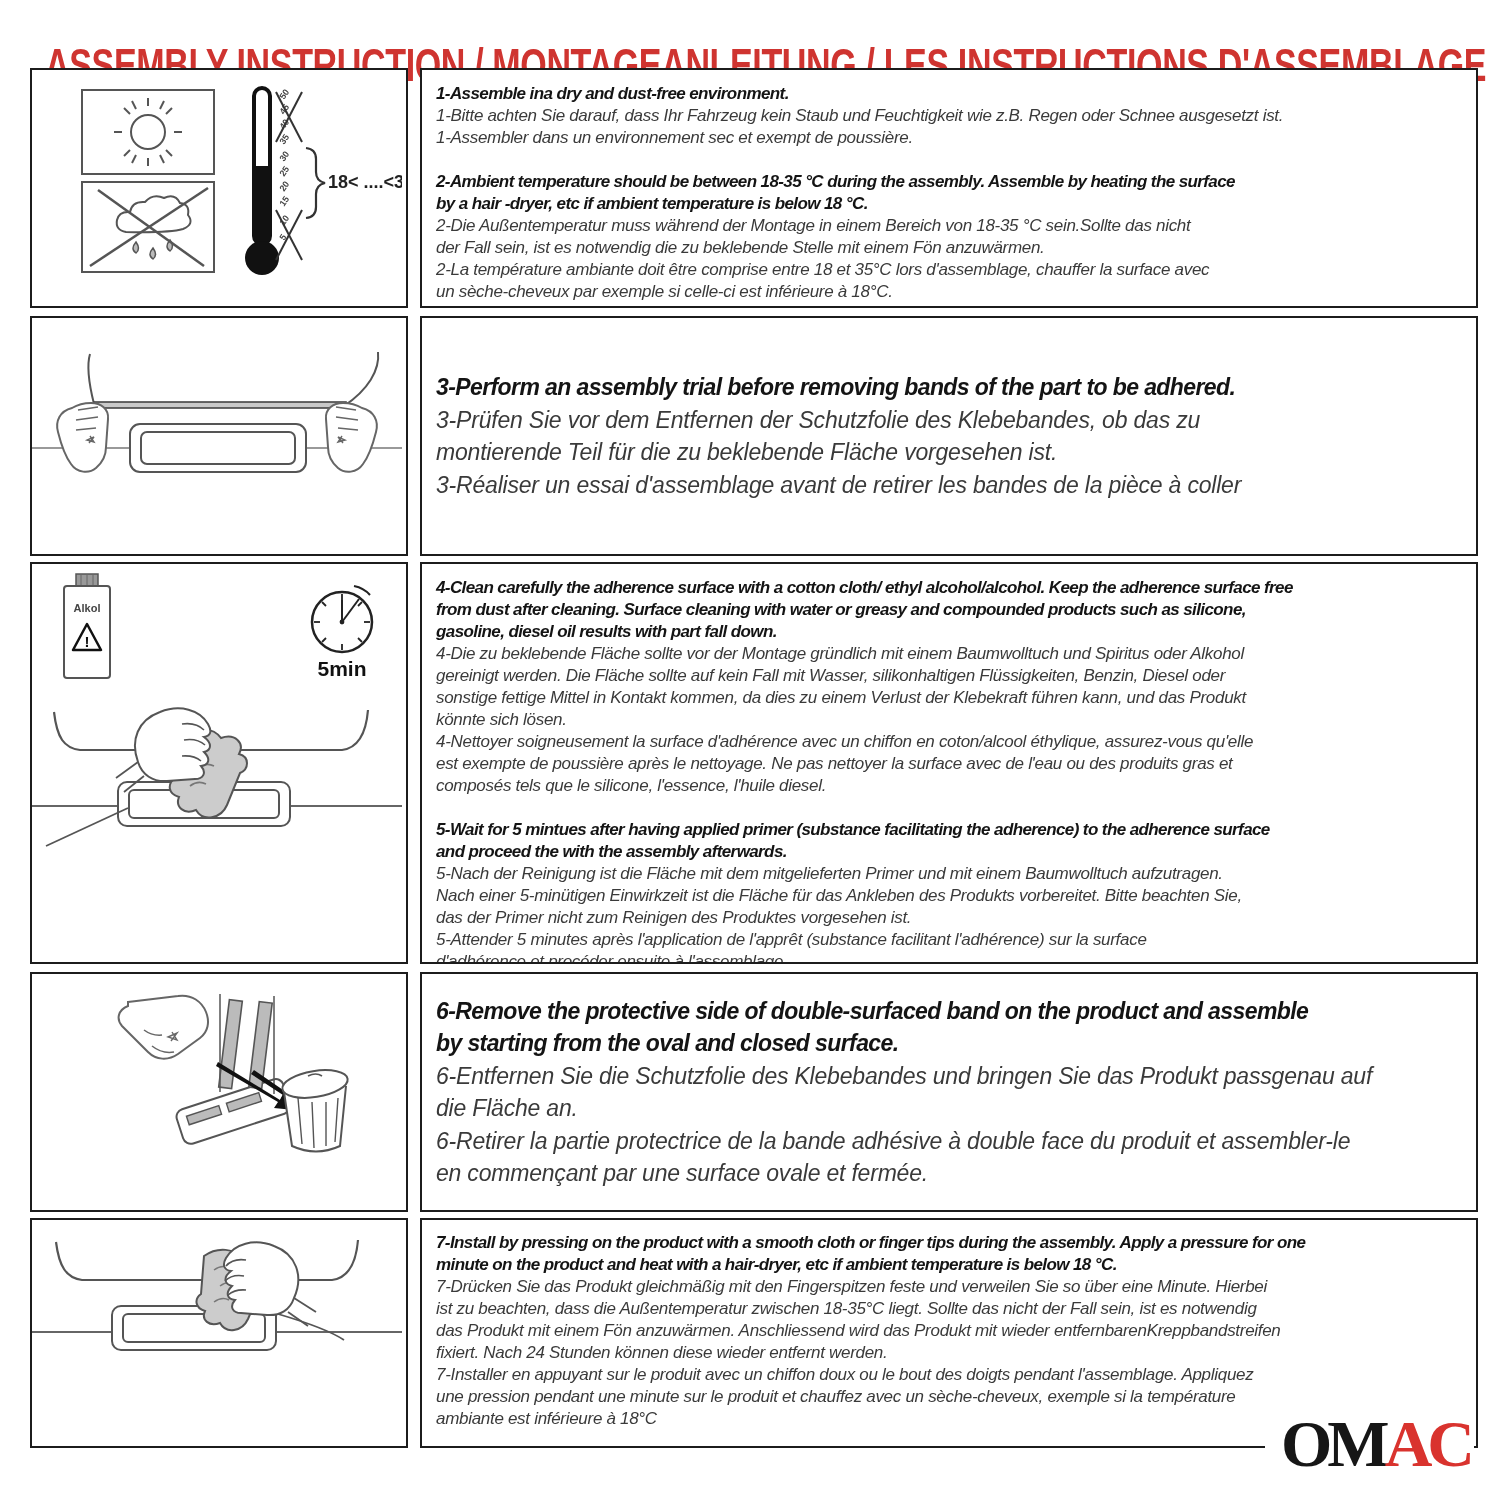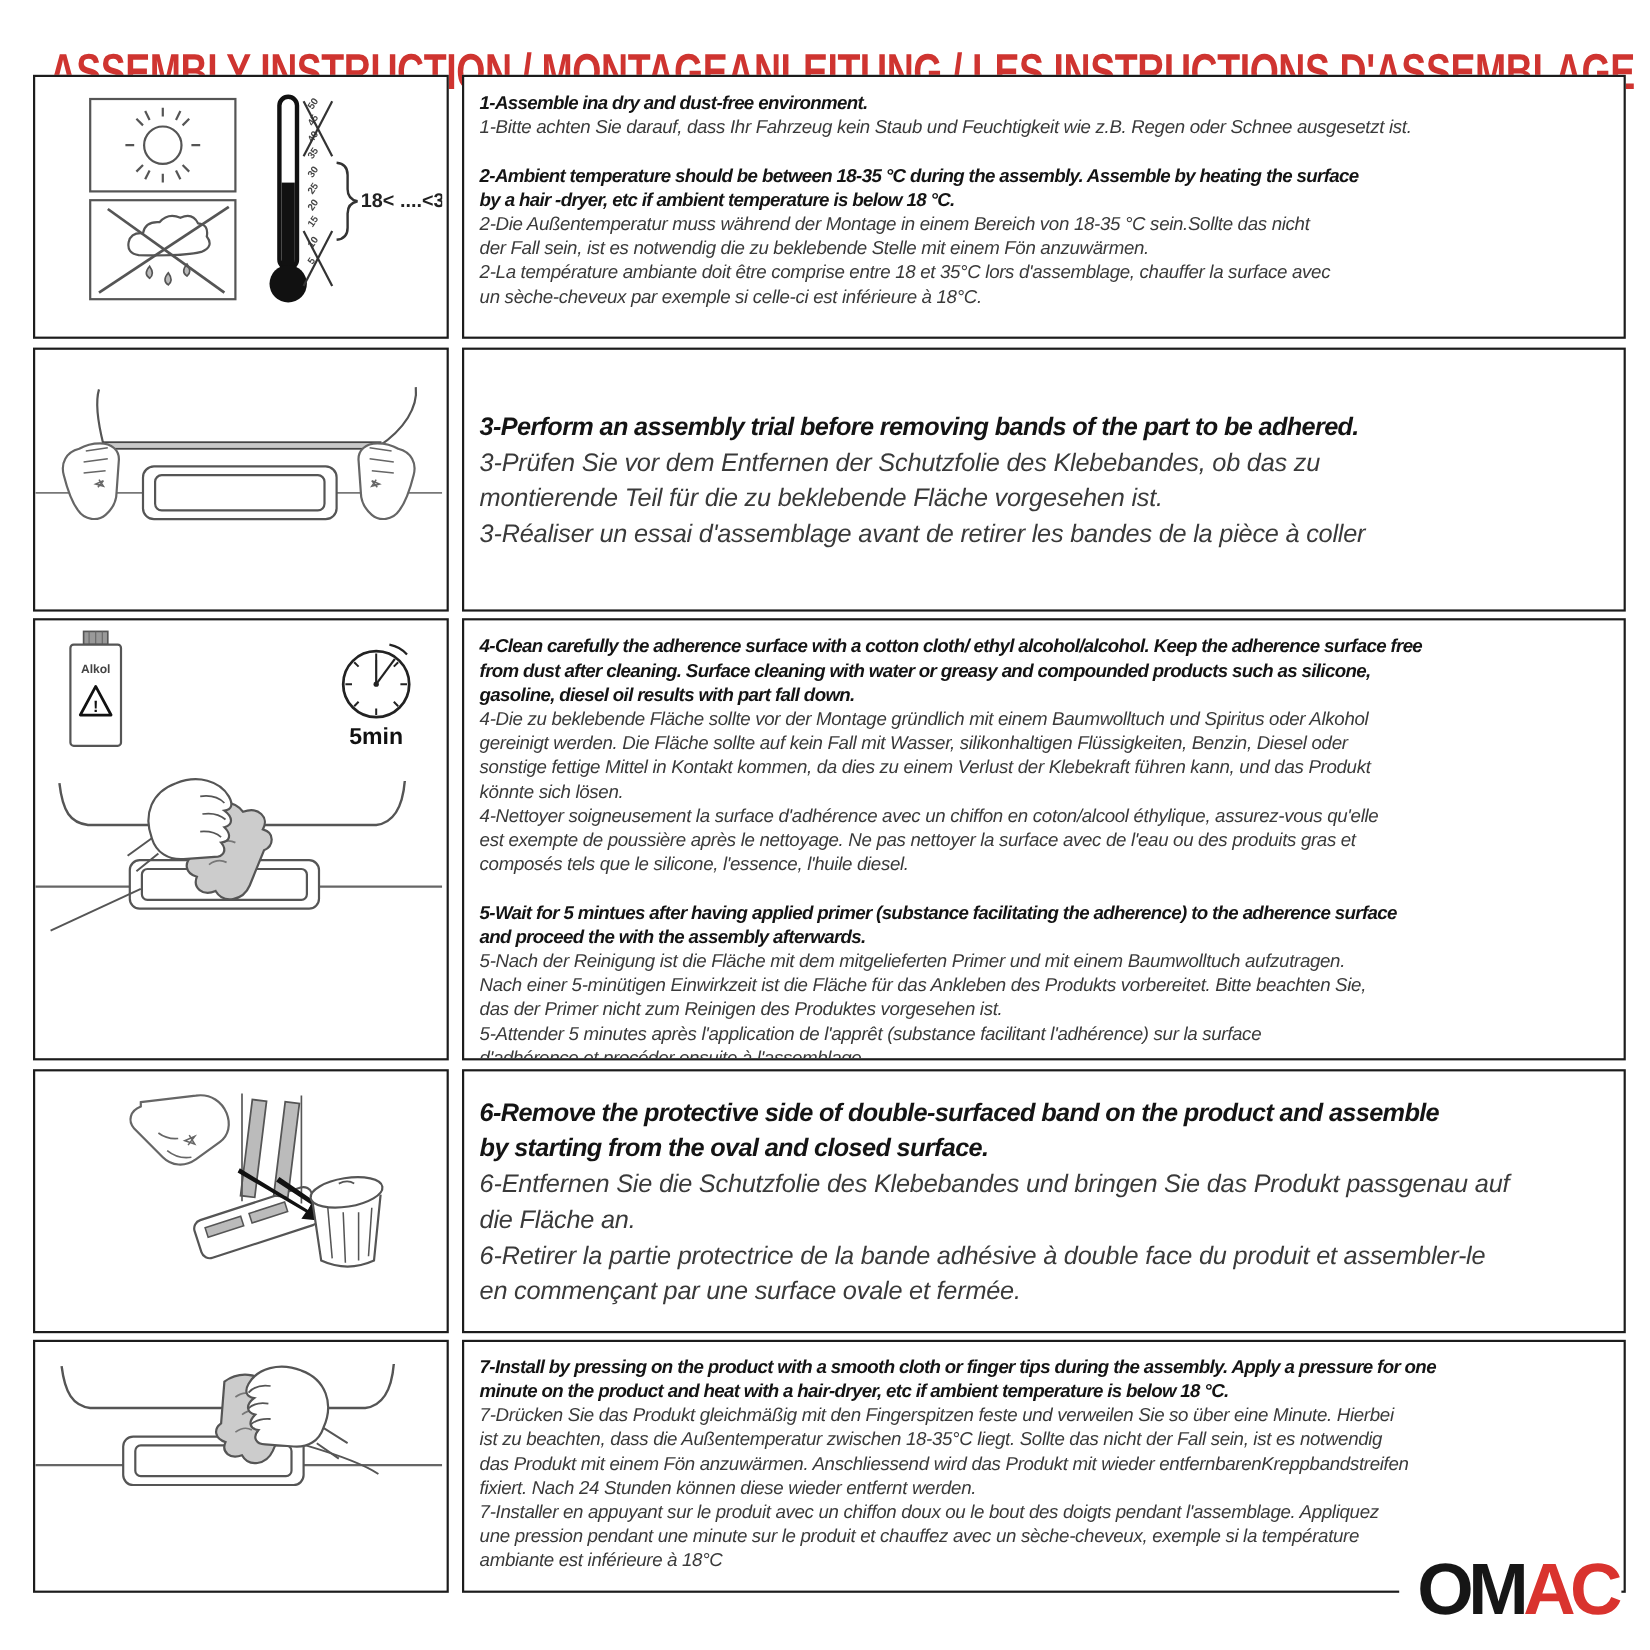--- a/index.html
+++ b/index.html
@@ -30,21 +30,21 @@
   .txt-l p.ln{font-size:23px;line-height:32.5px;letter-spacing:-0.2px;}
   p.ln.b{font-weight:700;color:#141414;letter-spacing:-0.6px;}
   p.ln.g{margin-top:22px;}
   .txt-s.pad{padding-top:13px;}
 
   svg text{font-family:"Liberation Sans",sans-serif;}
 
   .logo{
     position:absolute;top:1404px;right:26px;background:#ffffff;
     padding:0 4px 6px 16px;
-    font-family:Liberation Sans, sans-serif;font-weight:800;
+    font-family:Liberation Serif, serif;font-weight:800;
     font-size:66px;line-height:80px;letter-spacing:-5px;white-space:nowrap;
   }
   .logo .lb{color:#161616;}
   .logo .lr{color:#d9332e;}
 </style>
 </head>
 <body>
 
 <h1 class="page-title">ASSEMBLY INSTRUCTION / MONTAGEANLEITUNG / LES INSTRUCTIONS D'ASSEMBLAGE</h1>
 
@@ -107,20 +107,21 @@
         </g>
 
         <path d="M274,78 q10,1 10,11 v13 q0,9 9,11 q-9,2 -9,11 v13 q0,10 -10,11" stroke="#333" stroke-width="2.2" fill="none"></path>
         <text x="296" y="118" font-size="18" font-weight="700" fill="#222">18&lt; ....&lt;35 C</text>
       </g>
     </svg>
   </div>
   <div class="text-box txt-s pad" style="top:0;height:223px;">
     <p class="ln b">1-Assemble ina dry and dust-free environment.</p>
     <p class="ln">1-Bitte achten Sie darauf, dass Ihr Fahrzeug kein Staub und Feuchtigkeit wie z.B. Regen oder Schnee ausgesetzt ist.</p>
+    <p class="ln">1-Assembler dans un environnement sec et exempt de poussière.</p>
     <p class="ln b g">2-Ambient temperature should be between 18-35 °C  during the assembly. Assemble by heating the surface</p>
     <p class="ln b">by a hair -dryer, etc if ambient temperature is below 18 °C.</p>
     <p class="ln">2-Die Außentemperatur muss während der Montage in einem Bereich von 18-35 °C  sein.Sollte das nicht</p>
     <p class="ln">der Fall sein, ist es notwendig die zu beklebende Stelle mit einem Fön anzuwärmen.</p>
     <p class="ln">2-La température ambiante doit être comprise entre 18 et 35°C lors d'assemblage, chauffer la surface avec</p>
     <p class="ln">un sèche-cheveux par exemple si celle-ci est inférieure à 18°C.</p>
   </div>
 </div>
 
 <div class="row" style="top:316px;height:280px;">

